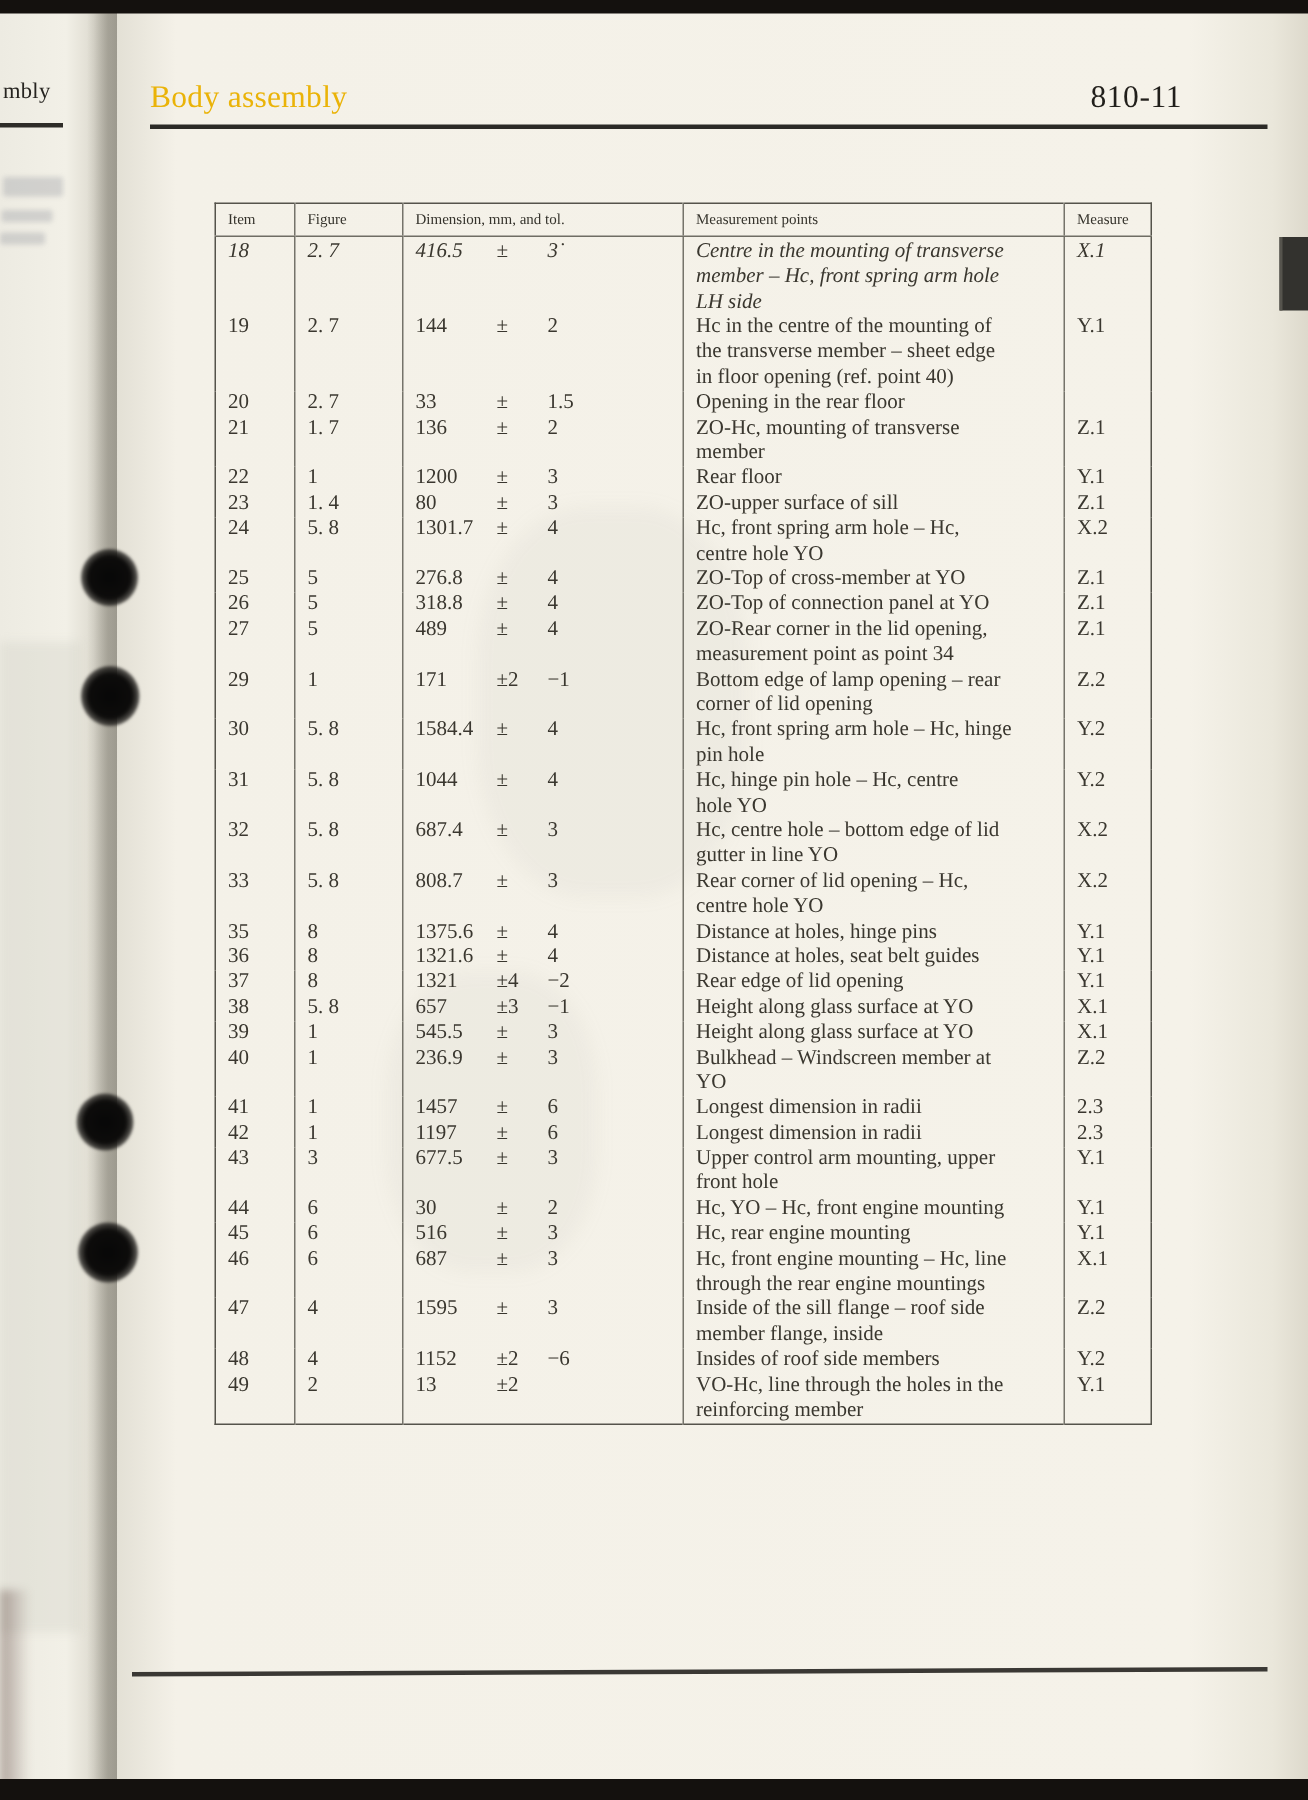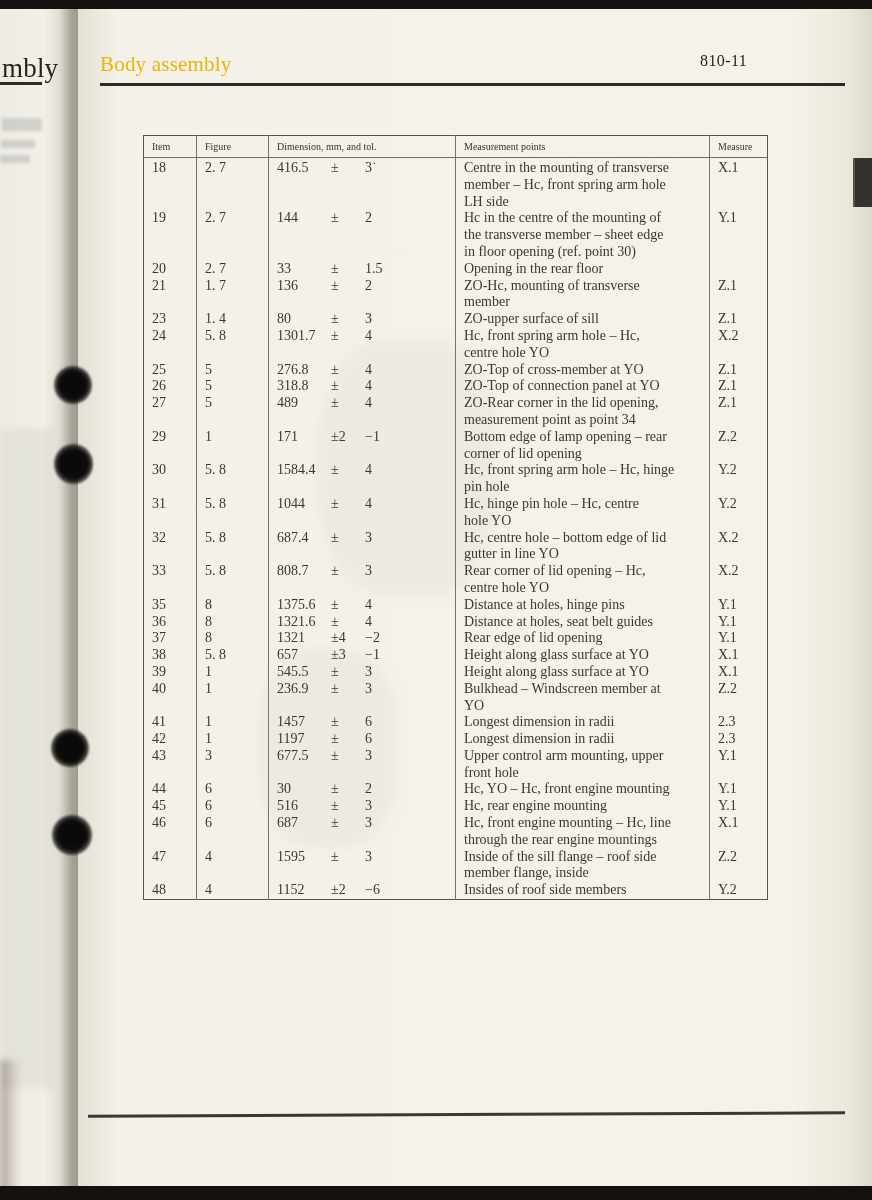--- a/index.html
+++ b/index.html
@@ -11,21 +11,21 @@
   
   .edge-bar{position:absolute;left:0;width:872px;background:#14110e;z-index:6;}
   .edge-top{top:0;height:9px;}
   .edge-bottom{top:1186px;height:14px;}
   
   .facing-page{
     position:absolute;left:0;top:8px;width:80px;height:1180px;z-index:1;
     background:linear-gradient(to right,#edebe2 0%,#f2f0e7 55%,#dedbd0 78%,#c2bfb3 90%,#aeab9f 100%);
   }
   .facing-title{
-    position:absolute;left:2px;top:53px;font-size:27px;color:#262420;z-index:2;
+    position:absolute;left:2px;top:53px;font-size:15px;color:#262420;z-index:2;
     letter-spacing:0.2px;
   }
   .facing-rule{position:absolute;left:0;top:82px;width:42px;height:3px;background:#2e2c28;z-index:2;}
   .ghost-line{position:absolute;background:rgba(100,105,125,0.22);filter:blur(1.6px);z-index:2;border-radius:2px;}
   .ghost-a{left:2px;top:118px;width:40px;height:13px;}
   .ghost-b{left:1px;top:140px;width:34px;height:8px;}
   .ghost-c{left:0;top:155px;width:30px;height:8px;}
   .ghost-panel{position:absolute;left:0;top:420px;width:54px;height:660px;background:rgba(210,208,198,0.35);filter:blur(3px);z-index:1;}
   
   .spine{
@@ -46,22 +46,22 @@
     background:linear-gradient(to right,#e3e0d5 0%,#f4f1e8 5%,#f5f2e9 90%,#eae7db 97%,#ddd9cc 100%);
   }
   .bleed{position:absolute;border-radius:40%;background:rgba(150,150,140,0.07);filter:blur(6px);}
   .bleed-1{left:240px;top:330px;width:180px;height:260px;}
   .bleed-2{left:180px;top:640px;width:140px;height:200px;}
   .page-header-title{
     position:absolute;left:100px;top:52px;font-size:21px;color:#eab308;z-index:4;
     letter-spacing:0.2px;
   }
   .page-number{
-    position:absolute;left:700px;top:52px;width:115px;text-align:left;
-    font-size:16px;color:#211f1b;z-index:4;letter-spacing:0.4px;
+    position:absolute;left:700px;top:52px;width:115px;text-align:center;
+    font-size:21px;color:#211f1b;z-index:4;letter-spacing:0.4px;
   }
   .header-rule{position:absolute;left:100px;top:83px;width:745px;height:3px;background:#2b2a26;z-index:4;}
   .footer-rule{position:absolute;left:88px;top:1113px;width:757px;height:3px;background:#3a3834;z-index:4;
     transform:rotate(-0.25deg);}
   .thumb-tab{position:absolute;left:853px;top:158px;width:19px;height:49px;background:#33322e;
     border-left:2px solid #56544d;z-index:5;}
   
   .table-wrap{position:absolute;left:143px;top:135px;width:624px;z-index:4;}
   table.spec{
     width:624px;border-collapse:collapse;table-layout:fixed;
@@ -74,21 +74,21 @@
     white-space:nowrap;overflow:visible;
   }
   table.spec th,table.spec td{border-left:1px solid #75736a;}
   table.spec th:first-child,table.spec td:first-child{border-left:none;}
   table.spec td{vertical-align:top;padding:0 0 0 8px;line-height:16.8px;}
   td.c-pts{white-space:pre-line;padding-left:6px;padding-right:4px;}
   td.c-meas{padding-left:4px;}
   th.h-meas{padding-left:3px;font-size:14px;}
   td.c-dim .dv{display:inline-block;width:54px;}
   td.c-dim .dp{display:inline-block;width:34px;}
-  tbody tr:first-child td{padding-top:2px;}
+  tbody tr:first-child td{padding-top:2px;font-style:italic;}
   
   .corner-shade{position:absolute;left:0;top:1060px;width:20px;height:140px;z-index:3;
     background:linear-gradient(to right,rgba(60,30,25,0.35),rgba(0,0,0,0));filter:blur(3px);}
 </style>
 </head>
 <body>
 
 <div class="edge-bar edge-top"></div>
 <div class="edge-bar edge-bottom"></div>
 
@@ -146,37 +146,44 @@
 member – Hc, front spring arm hole
 LH side</td>
           <td class="c-meas">X.1</td>
         </tr>
         <tr>
           <td class="c-item">19</td>
           <td class="c-fig">2. 7</td>
           <td class="c-dim"><span class="dv">144</span><span class="dp">±</span><span class="dt">2</span></td>
           <td class="c-pts">Hc in the centre of the mounting of
 the transverse member – sheet edge
-in floor opening (ref. point 30)</td>
+in floor opening (ref. point 40)</td>
           <td class="c-meas">Y.1</td>
         </tr>
         <tr>
           <td class="c-item">20</td>
           <td class="c-fig">2. 7</td>
           <td class="c-dim"><span class="dv">33</span><span class="dp">±</span><span class="dt">1.5</span></td>
           <td class="c-pts">Opening in the rear floor</td>
           <td class="c-meas"></td>
         </tr>
         <tr>
           <td class="c-item">21</td>
           <td class="c-fig">1. 7</td>
           <td class="c-dim"><span class="dv">136</span><span class="dp">±</span><span class="dt">2</span></td>
           <td class="c-pts">ZO-Hc, mounting of transverse
 member</td>
           <td class="c-meas">Z.1</td>
+        </tr>
+        <tr>
+          <td class="c-item">22</td>
+          <td class="c-fig">1</td>
+          <td class="c-dim"><span class="dv">1200</span><span class="dp">±</span><span class="dt">3</span></td>
+          <td class="c-pts">Rear floor</td>
+          <td class="c-meas">Y.1</td>
         </tr>
         <tr>
           <td class="c-item">23</td>
           <td class="c-fig">1. 4</td>
           <td class="c-dim"><span class="dv">80</span><span class="dp">±</span><span class="dt">3</span></td>
           <td class="c-pts">ZO-upper surface of sill</td>
           <td class="c-meas">Z.1</td>
         </tr>
         <tr>
           <td class="c-item">24</td>
@@ -343,15 +350,23 @@
 member flange, inside</td>
           <td class="c-meas">Z.2</td>
         </tr>
         <tr>
           <td class="c-item">48</td>
           <td class="c-fig">4</td>
           <td class="c-dim"><span class="dv">1152</span><span class="dp">±2</span><span class="dt">−6</span></td>
           <td class="c-pts">Insides of roof side members</td>
           <td class="c-meas">Y.2</td>
         </tr>
+        <tr>
+          <td class="c-item">49</td>
+          <td class="c-fig">2</td>
+          <td class="c-dim"><span class="dv">13</span><span class="dp">±2</span><span class="dt"></span></td>
+          <td class="c-pts">VO-Hc, line through the holes in the
+reinforcing member</td>
+          <td class="c-meas">Y.1</td>
+        </tr>
       </tbody>
   </table>
 </div>
 
 </body></html>

